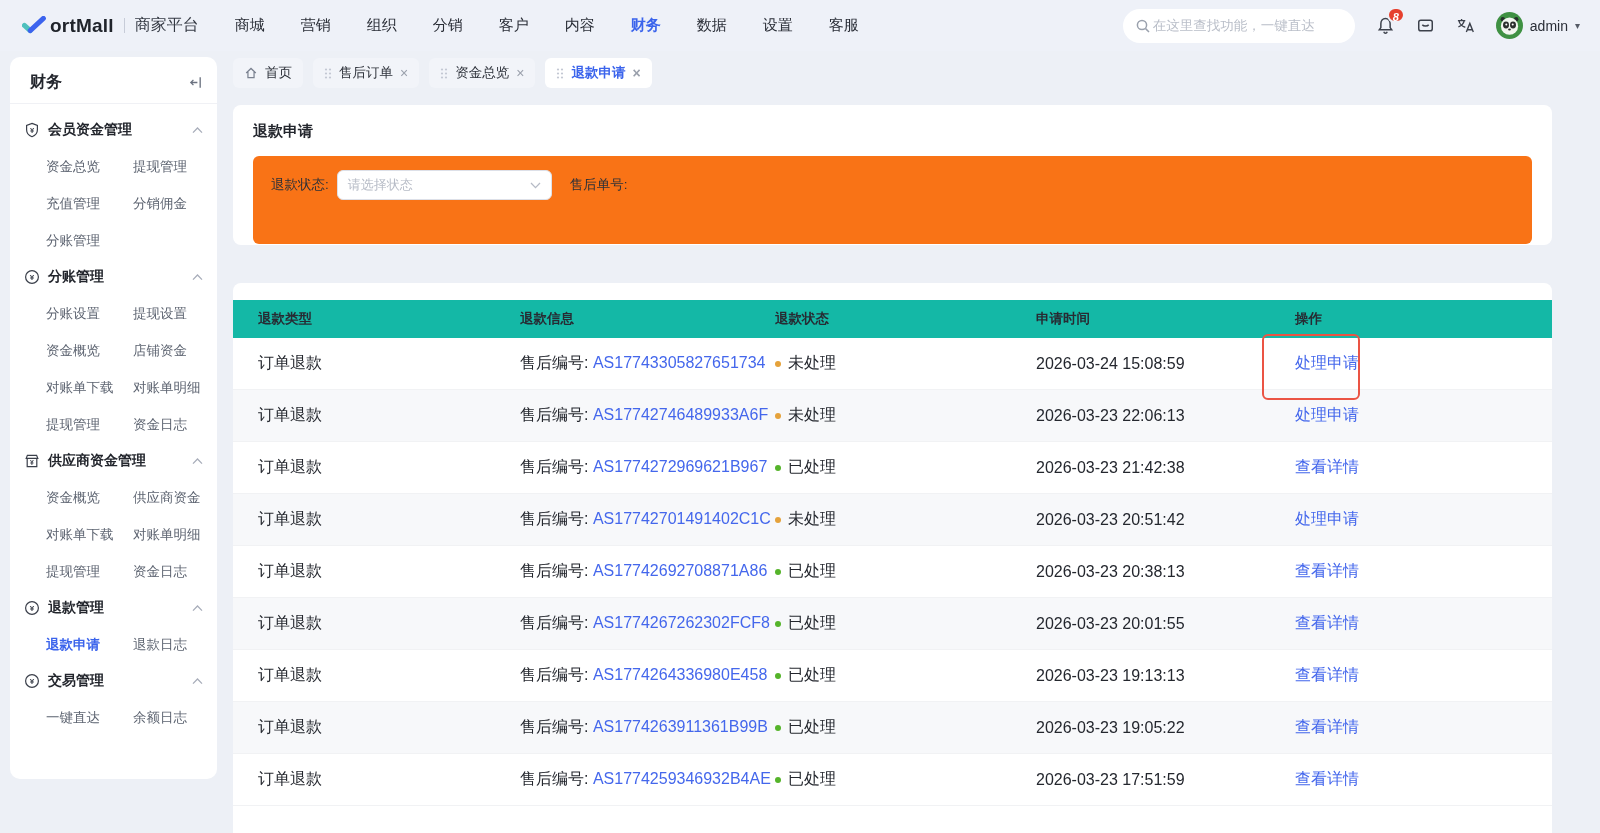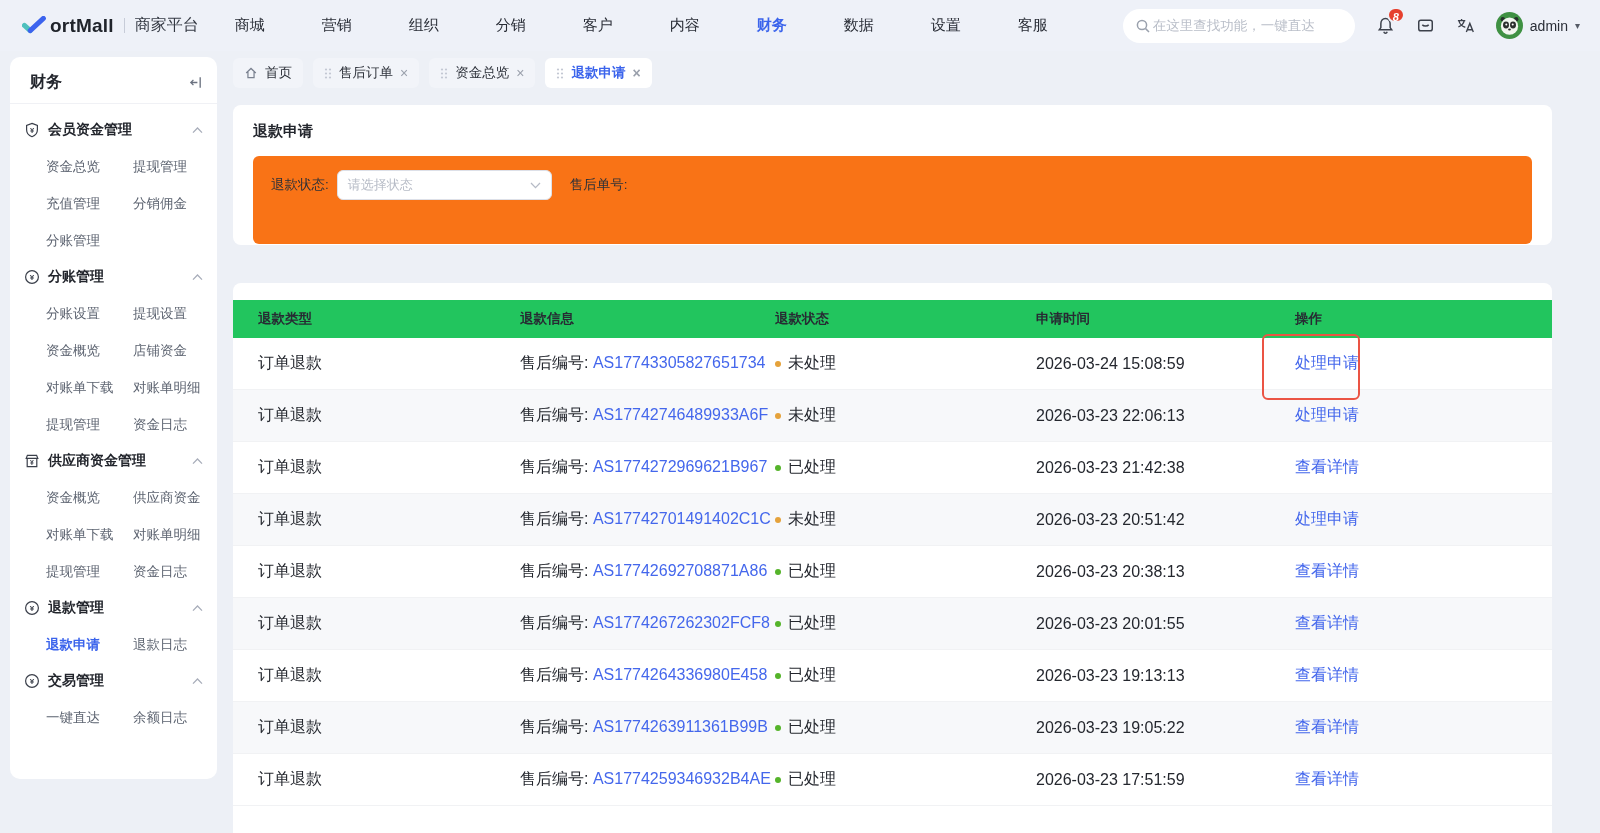--- a/index.html
+++ b/index.html
@@ -10,21 +10,21 @@
   }
   svg { display:block; }
   a { text-decoration:none; cursor:pointer; }
 
   
   .topbar { height:51px; display:flex; align-items:center; padding:0 20px 0 22px; background:#eef1f8; }
   .brand { display:flex; align-items:center; flex:0 0 auto; }
   .brand-name { font-size:19px; font-weight:700; color:#20242b; margin-left:4px; letter-spacing:.2px; }
   .brand-divider { width:1px; height:15px; background:#c7ccd8; margin:0 10px; }
   .brand-platform { font-size:16px; color:#353a44; }
-  .main-nav { display:flex; gap:57px; margin-left:36px; font-size:15px; color:#2a2e37; }
+  .main-nav { display:flex; gap:36px; margin-left:36px; font-size:15px; color:#2a2e37; }
   .nav-item { color:#2a2e37; cursor:pointer; }
   .nav-item.active { color:#3b64ec; font-weight:600; }
   .topbar-right { margin-left:auto; display:flex; align-items:center; gap:21px; }
   .search-pill { width:232px; height:34px; background:#fff; border-radius:17px; display:flex; align-items:center; padding:0 12px; gap:2px; cursor:text; }
   .search-pill .ph { color:#b9bec8; font-size:13.5px; }
   .icon-btn { position:relative; cursor:pointer; }
   .badge { position:absolute; top:-9px; right:-10px; min-width:17px; height:16px; background:#e6402e; color:#fff;
            font-size:11px; font-style:italic; font-weight:600; border-radius:9px; padding:0 4px; line-height:16px;
            text-align:center; border:2px solid #eef1f8; }
   .user { display:flex; align-items:center; gap:7px; cursor:pointer; font-size:14px; color:#2a2e37; }
@@ -68,21 +68,21 @@
   .search-btn { width:37px; height:30px; background:#fff; border:1px solid #dde0e8; border-left:none; border-radius:0 6px 6px 0;
                 display:flex; align-items:center; justify-content:center; cursor:pointer; }
   .btn-row { margin-top:13px; margin-left:63px; display:flex; gap:10px; }
   .btn { height:28px; padding:0 14px; border-radius:6px; font-size:13.5px; display:flex; align-items:center; cursor:pointer;
          font-family:"Liberation Sans","DejaVu Sans",sans-serif; }
   .btn-primary { background:#fdfeff; border:1px solid #4a6ef0; color:#3c64ea; box-shadow:0 0 0 2.5px rgba(70,110,240,.15); }
   .btn-plain { background:#fff; border:1px solid #d9dce3; color:#2c3039; }
 
   .card2 { margin-top:38px; height:560px; padding-top:17px; border-radius:8px 8px 0 0; overflow:hidden; }
   .grid-cols { display:grid; grid-template-columns:262px 255px 261px 259px 1fr; padding-left:25px; align-items:center; }
-  .thead { height:38px; background:#22c55e; font-size:13.5px; font-weight:700; color:#272b33; }
+  .thead { height:38px; background:#14b8a6; font-size:13.5px; font-weight:700; color:#272b33; }
   .trow { height:52px; border-bottom:1px solid #f1f2f4; font-size:16px; color:#24272e; }
   .trows .trow:nth-child(even) { background:#f7f8fa; }
   .link { color:#4467ec; }
   .dot { width:6px; height:6px; border-radius:50%; display:inline-block; margin-right:7px; vertical-align:middle; }
   .dot.pending { background:#e5a23b; }
   .dot.done { background:#55b42a; }
   .status-text { vertical-align:middle; }
 
   .annotation { position:absolute; left:1262px; top:334px; width:98px; height:66px; border:2px solid #eb5444;
                 border-radius:6px; z-index:5; pointer-events:none; }

